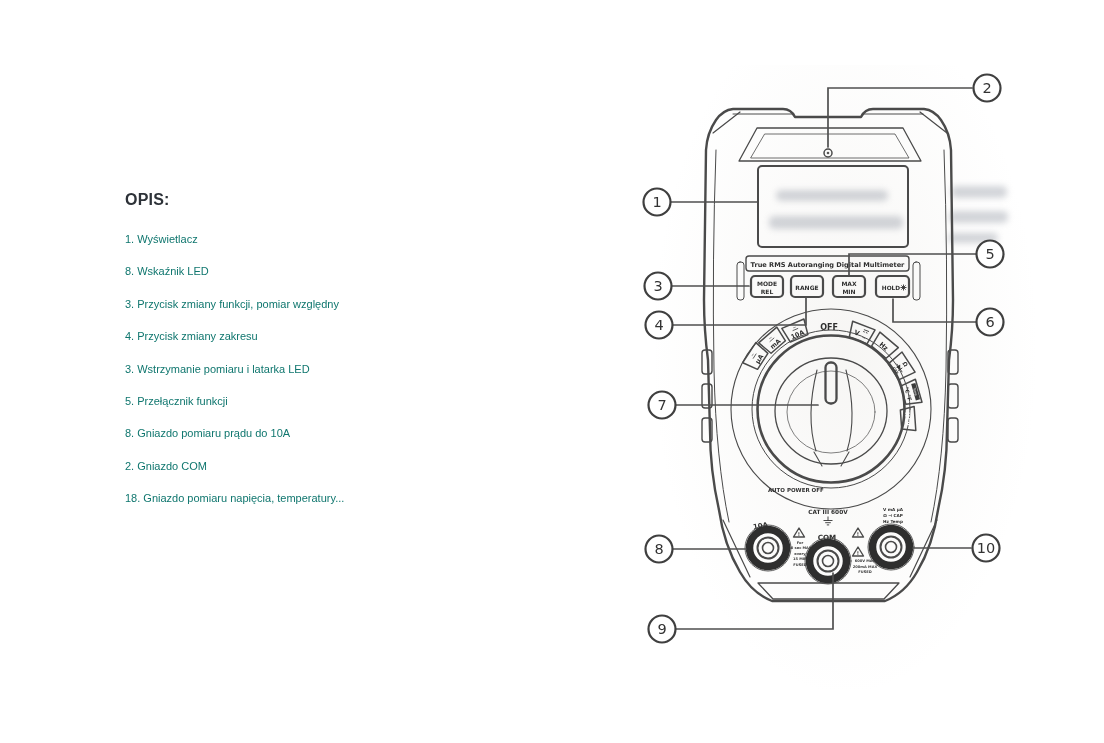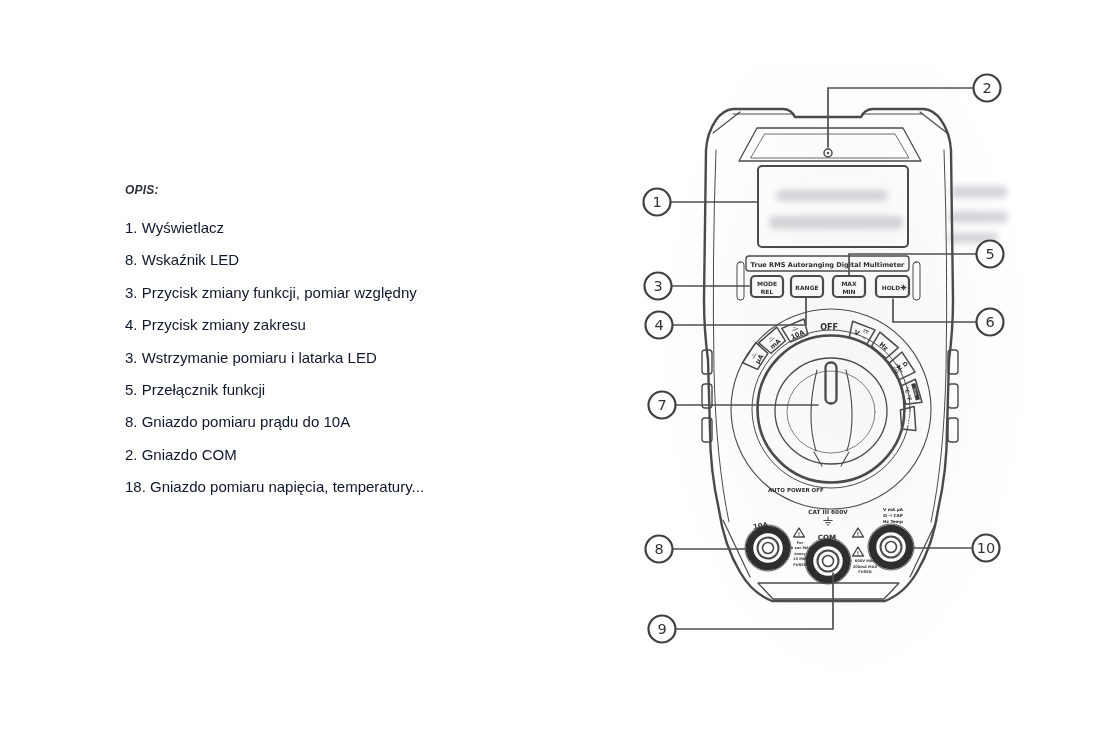--- a/index.html
+++ b/index.html
@@ -1,23 +1,23 @@
 <!DOCTYPE html>
 <html><head>
 <meta charset="utf-8">
 <style>
   html,body{margin:0;padding:0;background:#fff;}
   body{width:1104px;height:743px;position:relative;overflow:hidden;
        font-family:"Liberation Sans",sans-serif;}
 
   
   .desc{position:absolute;left:125px;top:183px;width:460px;color:#40444a;}
-  .desc h3{margin:0 0 21px 0;font-size:12px;font-weight:700;color:#2d3238;letter-spacing:.2px;font-style:italic;}
+  .desc h3{margin:8px 0 21px 0;font-size:16px;font-weight:700;color:#2d3238;letter-spacing:.2px;}
   .desc ul{list-style:none;margin:0;padding:0;}
-  .desc li{font-size:15px;line-height:19px;height:19px;margin-bottom:13.4px;color:#0f172a;}
+  .desc li{font-size:11px;line-height:19px;height:19px;margin-bottom:13.4px;color:#0f766e;}
 
   
   .scan-tint{position:absolute;left:655px;top:65px;width:380px;height:625px;
      background:radial-gradient(ellipse at 50% 45%, rgba(203,198,188,.16), rgba(255,255,255,0) 72%);
      pointer-events:none;}
   .smudge{position:absolute;background:#8d939f;opacity:.38;border-radius:5px;filter:blur(3px);}
   svg text{font-family:"DejaVu Sans",sans-serif;}
   .ink{stroke:#4a4a4a;fill:none;stroke-linecap:round;stroke-linejoin:round;}
   .lbl{fill:#2f2f2f;font-weight:700;}
   .callout-num{fill:#333;font-size:14.5px;}

